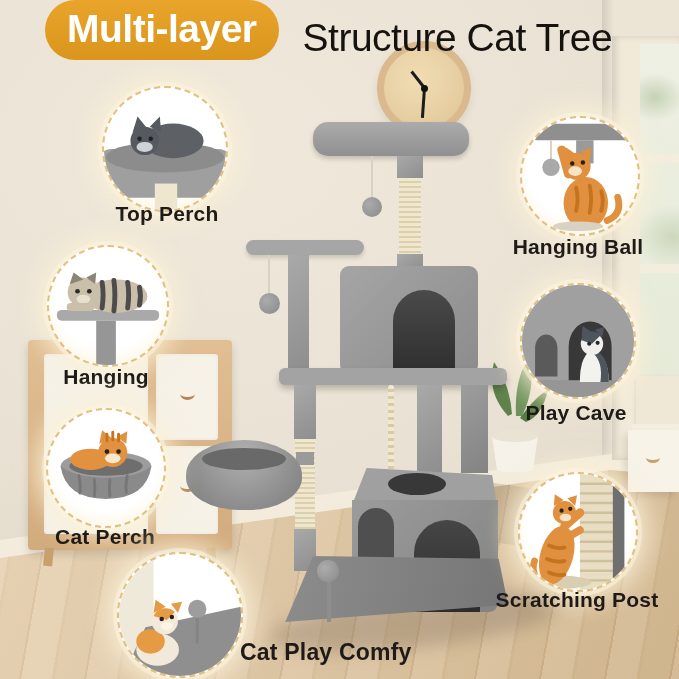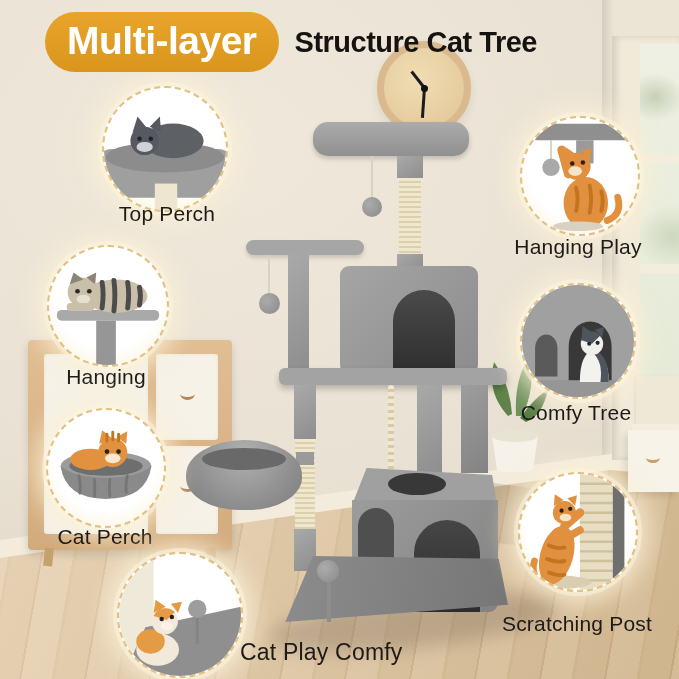--- a/index.html
+++ b/index.html
@@ -118,43 +118,43 @@
   .t-spring-ball{left:317px;top:560px;width:22px;height:22px;border-radius:50%;
     background:radial-gradient(circle at 35% 35%,#acacac,#8a8a8a);}
 
   
   .callout{position:absolute;left:0;top:0;width:0;height:0;z-index:8;}
   .circle{position:absolute;border-radius:50%;overflow:hidden;
     background:radial-gradient(circle at 50% 42%, #ffffff 0 58%, #fdf6e4 82%, #f6ebcc 100%);
     border:2px dashed #e0c182;
     box-shadow:0 0 0 4px rgba(252,244,222,.55), 0 0 24px 10px rgba(250,240,214,.85);}
   .circle svg{display:block;width:100%;height:100%;}
-  .label{position:absolute;color:var(--label-ink,#1d1a17);font-size:21px;font-weight:400;
+  .label{position:absolute;color:var(--label-ink,#1d1a17);font-size:21px;font-weight:700;
     letter-spacing:.2px;text-align:center;white-space:nowrap;}
   .co-top-perch .circle{left:102px;top:86px;width:122px;height:122px;}
   .co-top-perch .label{left:92px;top:202px;width:150px;}
   .co-platform .circle{left:47px;top:245px;width:118px;height:118px;}
   .co-platform .label{left:31px;top:365px;width:150px;}
   .co-cat-basket .circle{left:46px;top:408px;width:116px;height:116px;}
   .co-cat-basket .label{left:29px;top:525px;width:152px;}
   .co-cat-play-ball .circle{left:117px;top:552px;width:122px;height:122px;}
   .co-cat-play-ball .label{left:240px;top:639px;width:180px;text-align:left;font-size:23px;}
   .co-hanging-ball .circle{left:520px;top:116px;width:116px;height:116px;}
   .co-hanging-ball .label{left:503px;top:235px;width:150px;}
   .co-comfy-cave .circle{left:520px;top:283px;width:112px;height:112px;}
   .co-comfy-cave .label{left:501px;top:401px;width:150px;}
   .co-scratching-post .circle{left:518px;top:472px;width:116px;height:116px;}
-  .co-scratching-post .label{left:492px;top:612px;width:170px;}
+  .co-scratching-post .label{left:492px;top:588px;width:170px;}
 
   
-  .title{position:absolute;left:45px;top:12px;z-index:9;display:flex;align-items:center;}
+  .title{position:absolute;left:45px;top:0;z-index:9;display:flex;align-items:flex-end;}
   .title .pill{background:linear-gradient(180deg,var(--accent-pill,#e8a42b),var(--accent-pill-dark,#d9951c));
     color:#ffffff;font-weight:800;font-size:39px;line-height:1;padding:9px 22px 12px;
     border-radius:31px;letter-spacing:-.5px;}
-  .title .rest{color:var(--title-ink,#151210);font-weight:700;font-size:29px;margin-left:16px;letter-spacing:-.5px;}
+  .title .rest{color:var(--title-ink,#151210);font-weight:400;font-size:39px;margin-left:24px;letter-spacing:-.5px;}
 </style>
 </head>
 <body>
 
 <div class="scene">
 
   <div class="wall"></div>
   <div class="right-wall"></div>
   <div class="floor"></div>
   <div class="baseboard"></div>
@@ -324,41 +324,41 @@
         <line x1="48" y1="58" x2="41" y2="33" stroke="#e0903e" stroke-width="9" stroke-linecap="round"></line>
         <circle cx="57" cy="50" r="14" fill="#e0903e"></circle>
         <polygon points="44,43 45,30 55,37" fill="#e0903e"></polygon>
         <polygon points="61,34 72,31 70,44" fill="#e0903e"></polygon>
         <circle cx="52" cy="47" r="2.3" fill="#2b2016"></circle>
         <circle cx="63" cy="46" r="2.3" fill="#2b2016"></circle>
         <ellipse cx="55" cy="55" rx="7" ry="5" fill="#f6e3c8"></ellipse>
         <ellipse cx="58" cy="112" rx="26" ry="5" fill="#d9d2c2"></ellipse>
       </svg>
     </div>
-    <div class="label">Hanging Play</div>
+    <div class="label">Hanging Ball</div>
   </div>
 
   <div class="callout co-comfy-cave">
     <div class="circle">
       <svg viewBox="0 0 120 120">
         <rect width="120" height="120" fill="#a0a0a0"></rect>
         <path d="M14 98 v-30 a12 15 0 0 1 24 0 v30 z" fill="#5a5a5a"></path>
         <path d="M50 104 v-38 a23 27 0 0 1 46 0 v38 z" fill="#383838"></path>
         <rect y="102" width="120" height="18" fill="#969696"></rect>
         <path d="M62 104 q0 -30 14 -34 q17 6 17 34 z" fill="#f2f2ef"></path>
         <path d="M80 71 q13 6 13 33 l-9 0 q3 -22 -8 -31 z" fill="#4e555c"></path>
         <circle cx="75" cy="63" r="12" fill="#f0efec"></circle>
         <path d="M63 59 a12 12 0 0 1 21 -5 l-9 9 z" fill="#4e555c"></path>
         <polygon points="64,55 65,44 74,50" fill="#4e555c"></polygon>
         <polygon points="78,48 88,45 86,56" fill="#4e555c"></polygon>
         <circle cx="72" cy="63" r="2.2" fill="#22282d"></circle>
         <circle cx="81" cy="62" r="2.2" fill="#22282d"></circle>
       </svg>
     </div>
-    <div class="label">Comfy Tree</div>
+    <div class="label">Play Cave</div>
   </div>
 
   <div class="callout co-scratching-post">
     <div class="circle">
       <svg viewBox="0 0 120 120">
         <rect x="62" y="0" width="34" height="120" fill="#e8dec4"></rect>
         <path d="M62 10 h34 M62 20 h34 M62 30 h34 M62 40 h34 M62 50 h34 M62 60 h34 M62 70 h34 M62 80 h34 M62 90 h34 M62 100 h34 M62 110 h34" stroke="#cfc09c" stroke-width="2.5"></path>
         <rect x="96" y="0" width="12" height="120" fill="#6f6f6f"></rect>
         <ellipse cx="40" cy="112" rx="34" ry="7" fill="#d9cdb2"></ellipse>
         <path d="M24 112 q-14 -6 -9 -22" stroke="#e0903e" stroke-width="7" fill="none" stroke-linecap="round"></path>

